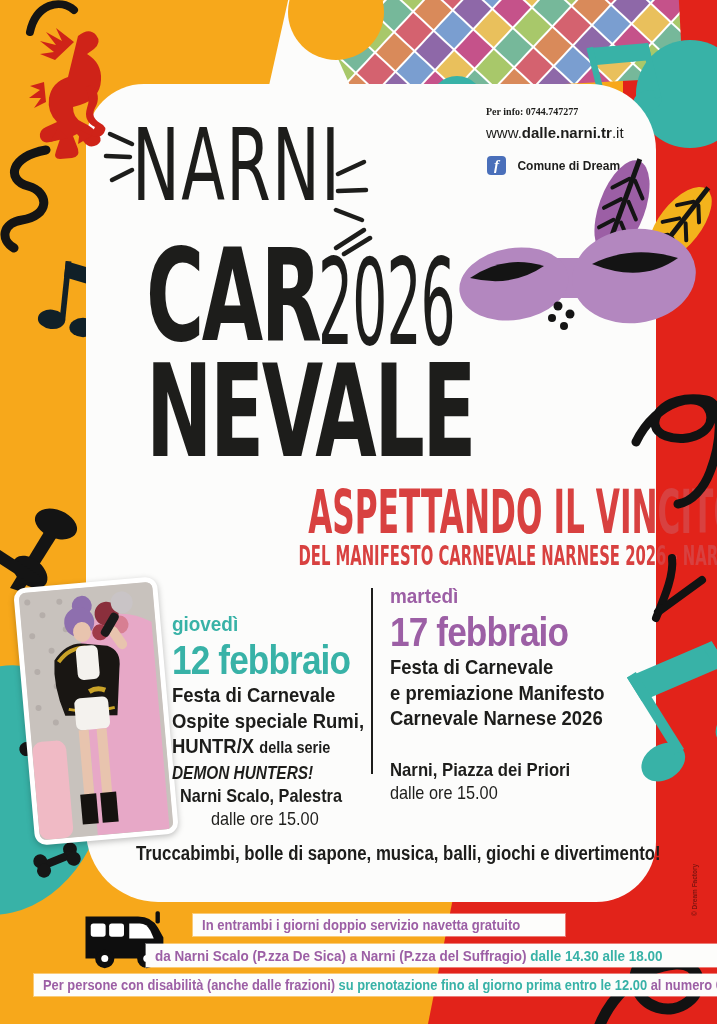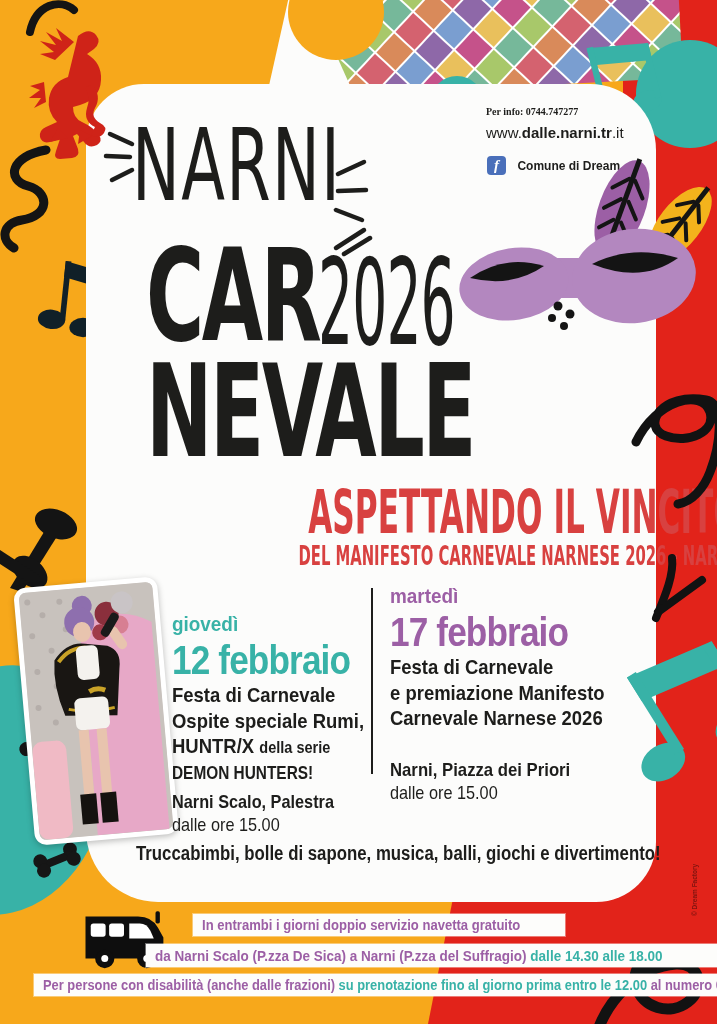--- a/index.html
+++ b/index.html
@@ -19,21 +19,21 @@
   .teal{color:var(--c-teal,#38B2A7);}
   .purple{color:var(--c-purple,#9C5FA5);}
   .card{
     position:absolute;left:86px;top:84px;width:570px;height:818px;
     background:#FCFCFB;border-radius:58px 66px 60px 72px;
   }
   .titleface{font-family:"DejaVu Sans",sans-serif;}
   .day{font-size:21px;font-weight:700;height:26px;white-space:nowrap;}
   .date{font-size:40px;font-weight:700;letter-spacing:-1px;height:44px;white-space:nowrap;}
   .dline{font-size:21px;font-weight:700;line-height:25.5px;white-space:nowrap;}
-  .dline-sm{font-size:17.5px;font-weight:700;line-height:24px;white-space:nowrap;}
+  .dline-sm{font-size:17.5px;font-weight:700;line-height:24px;white-space:nowrap;font-style:italic;}
   .inline-sm{font-size:16.5px;}
   .vline{font-size:18.5px;font-weight:700;line-height:22px;white-space:nowrap;}
   .tline{font-size:18.5px;font-weight:400;line-height:24px;white-space:nowrap;}
   .banner{
     position:absolute;background:#FDFDFB;padding:3px 9px;white-space:nowrap;
     font-weight:700;box-shadow:0 0 0 1px rgba(255,255,255,.4);
   }
   .divider{position:absolute;left:371px;top:588px;width:2px;height:186px;background:#1D1D1B;}
   svg{display:block;overflow:visible;}
 </style>
@@ -277,21 +277,21 @@
 
   <div class="divider"></div>
 
   <div class="abs" style="left:172px;top:612px;width:200px;">
     <div class="day teal"><span class="sxblk sx90">giovedì</span></div>
     <div class="date teal"><span class="sxblk sx88">12 febbraio</span></div>
     <div class="dline"><span class="sxblk sx88">Festa di Carnevale</span></div>
     <div class="dline"><span class="sxblk sx88">Ospite speciale Rumi,</span></div>
     <div class="dline"><span class="sxblk sx88"><span>HUNTR/X</span>&nbsp;<span class="inline-sm">della serie</span></span></div>
     <div class="dline-sm"><span class="sxblk sx88">DEMON HUNTERS!</span></div>
-    <div style="margin-top:6px;">
+    <div style="text-align:center;">
       <div class="vline"><span class="sxblk sx88">Narni Scalo, Palestra</span></div>
       <div class="tline"><span class="sxblk sx88">dalle ore 15.00</span></div>
     </div>
   </div>
 
   <div class="abs" style="left:390px;top:584px;width:245px;">
     <div class="day purple"><span class="sxblk sx90">martedì</span></div>
     <div class="date purple"><span class="sxblk sx88">17 febbraio</span></div>
     <div class="dline"><span class="sxblk sx88">Festa di Carnevale</span></div>
     <div class="dline"><span class="sxblk sx88">e premiazione Manifesto</span></div>

